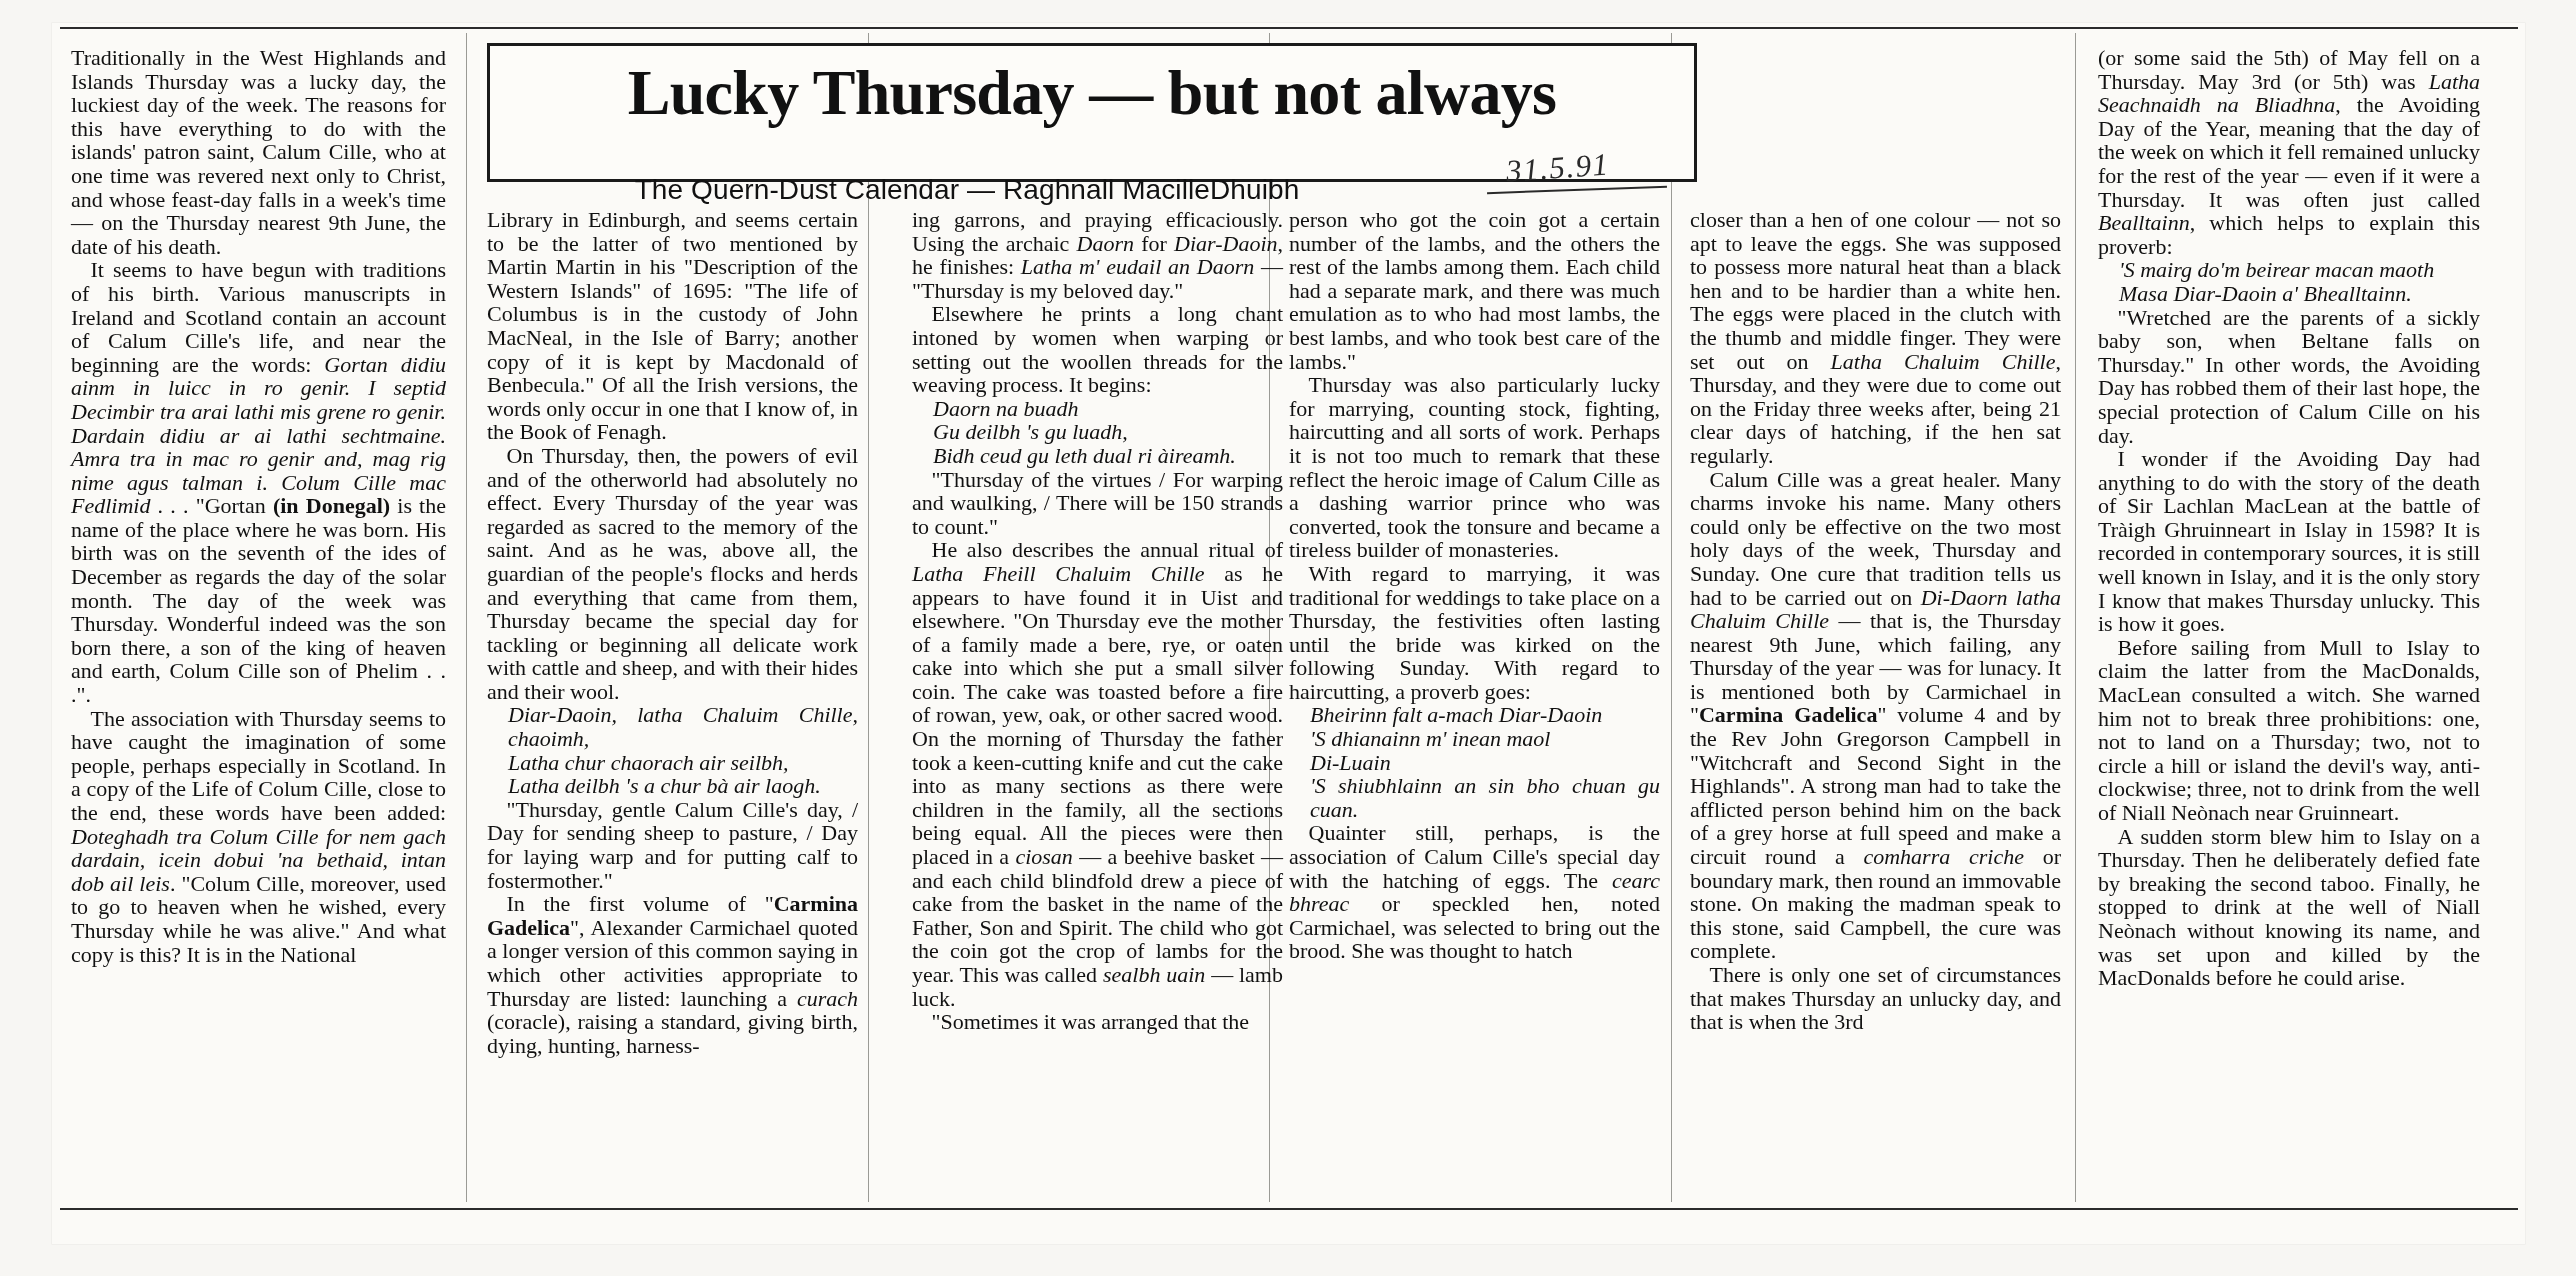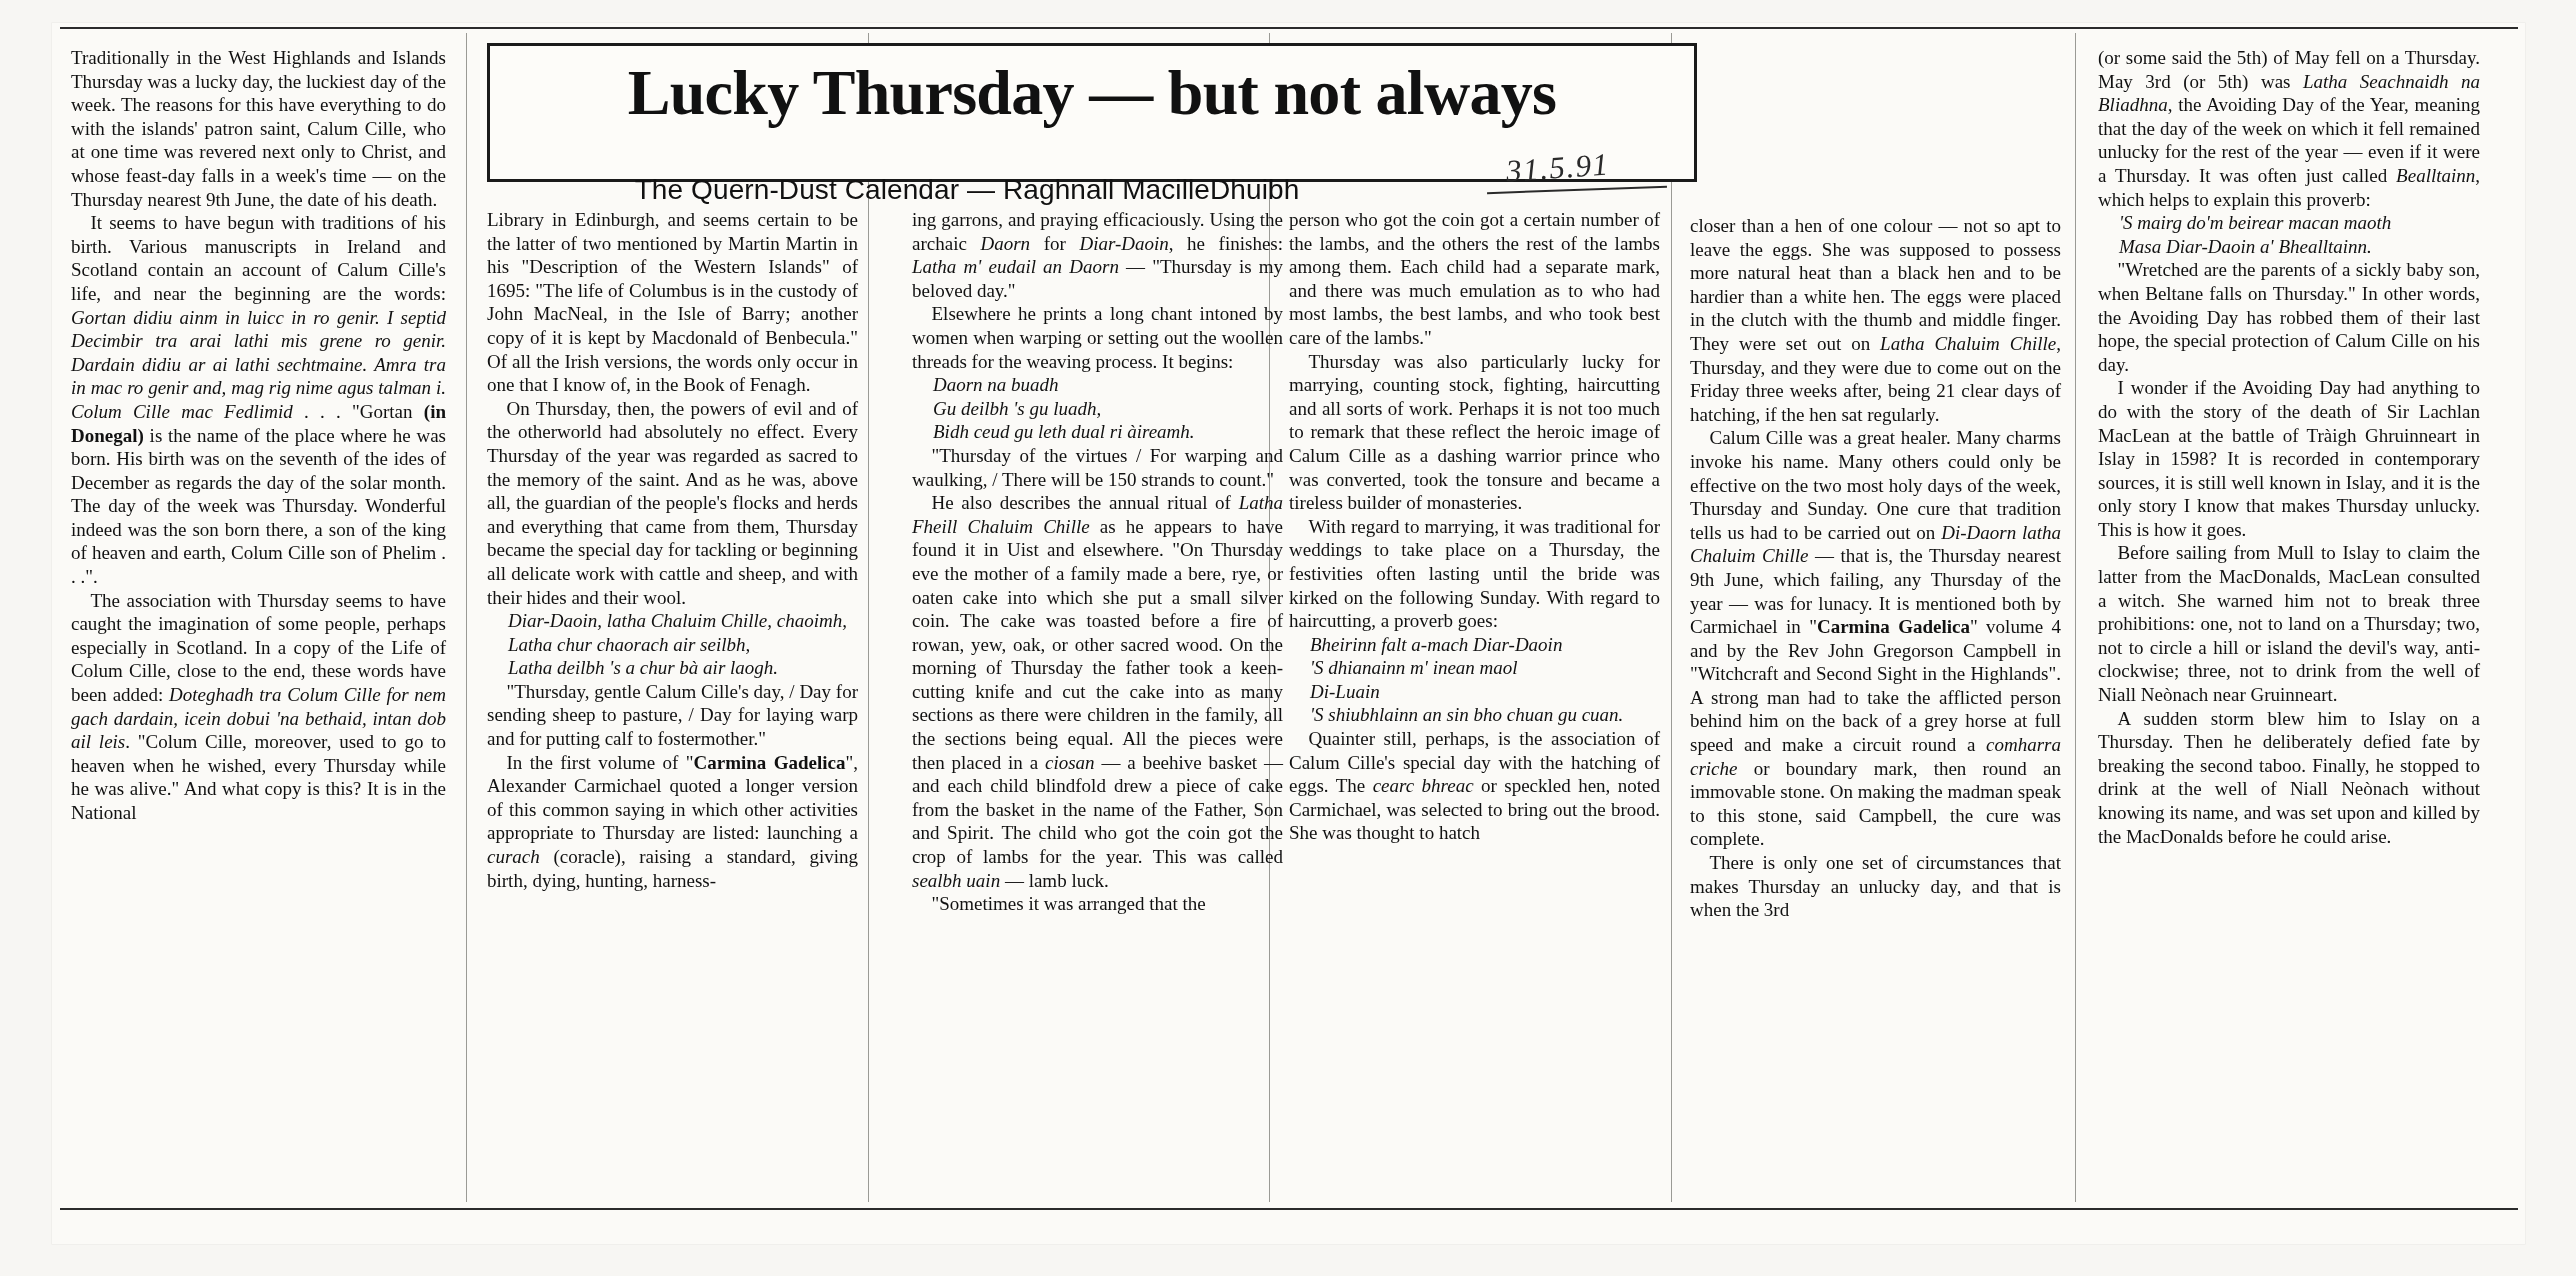--- a/index.html
+++ b/index.html
@@ -107,21 +107,21 @@
     top: 189px;
     width: 180px;
     height: 1.5px;
     background: #2a2a2a;
     transform: rotate(-2deg);
   }
 
   
   .col {
     position: absolute;
-    font-size: 19px;
+    font-size: 22px;
     line-height: 23.6px;
     text-align: justify;
     text-justify: inter-word;
     hyphens: auto;
     -webkit-hyphens: auto;
   }
   .col p {
     margin: 0;
     text-indent: 19.5px;
   }
@@ -134,21 +134,21 @@
     font-style: italic;
   }
   .col .it { font-style: italic; }
   .col .bd { font-weight: bold; }
 
   
   #col1 { left: 71px;  top: 46px;  width: 375px; }
   #col2 { left: 487px; top: 208px; width: 371px; }
   #col3 { left: 888px; top: 208px; width: 371px; margin-left: 24px; }
   #col4 { left: 1289px; top: 208px; width: 371px; }
-  #col5 { left: 1690px; top: 214px; width: 371px; }
+  #col5 { left: 1690px; top: 208px; width: 371px; }
   #col6 { left: 2098px; top: 46px;  width: 382px; }
 
   .v1 { left: 466px; }
   .v2 { left: 868px; }
   .v3 { left: 1269px; }
   .v4 { left: 1671px; }
   .v5 { left: 2075px; }
 </style>
 </head>
 <body>

